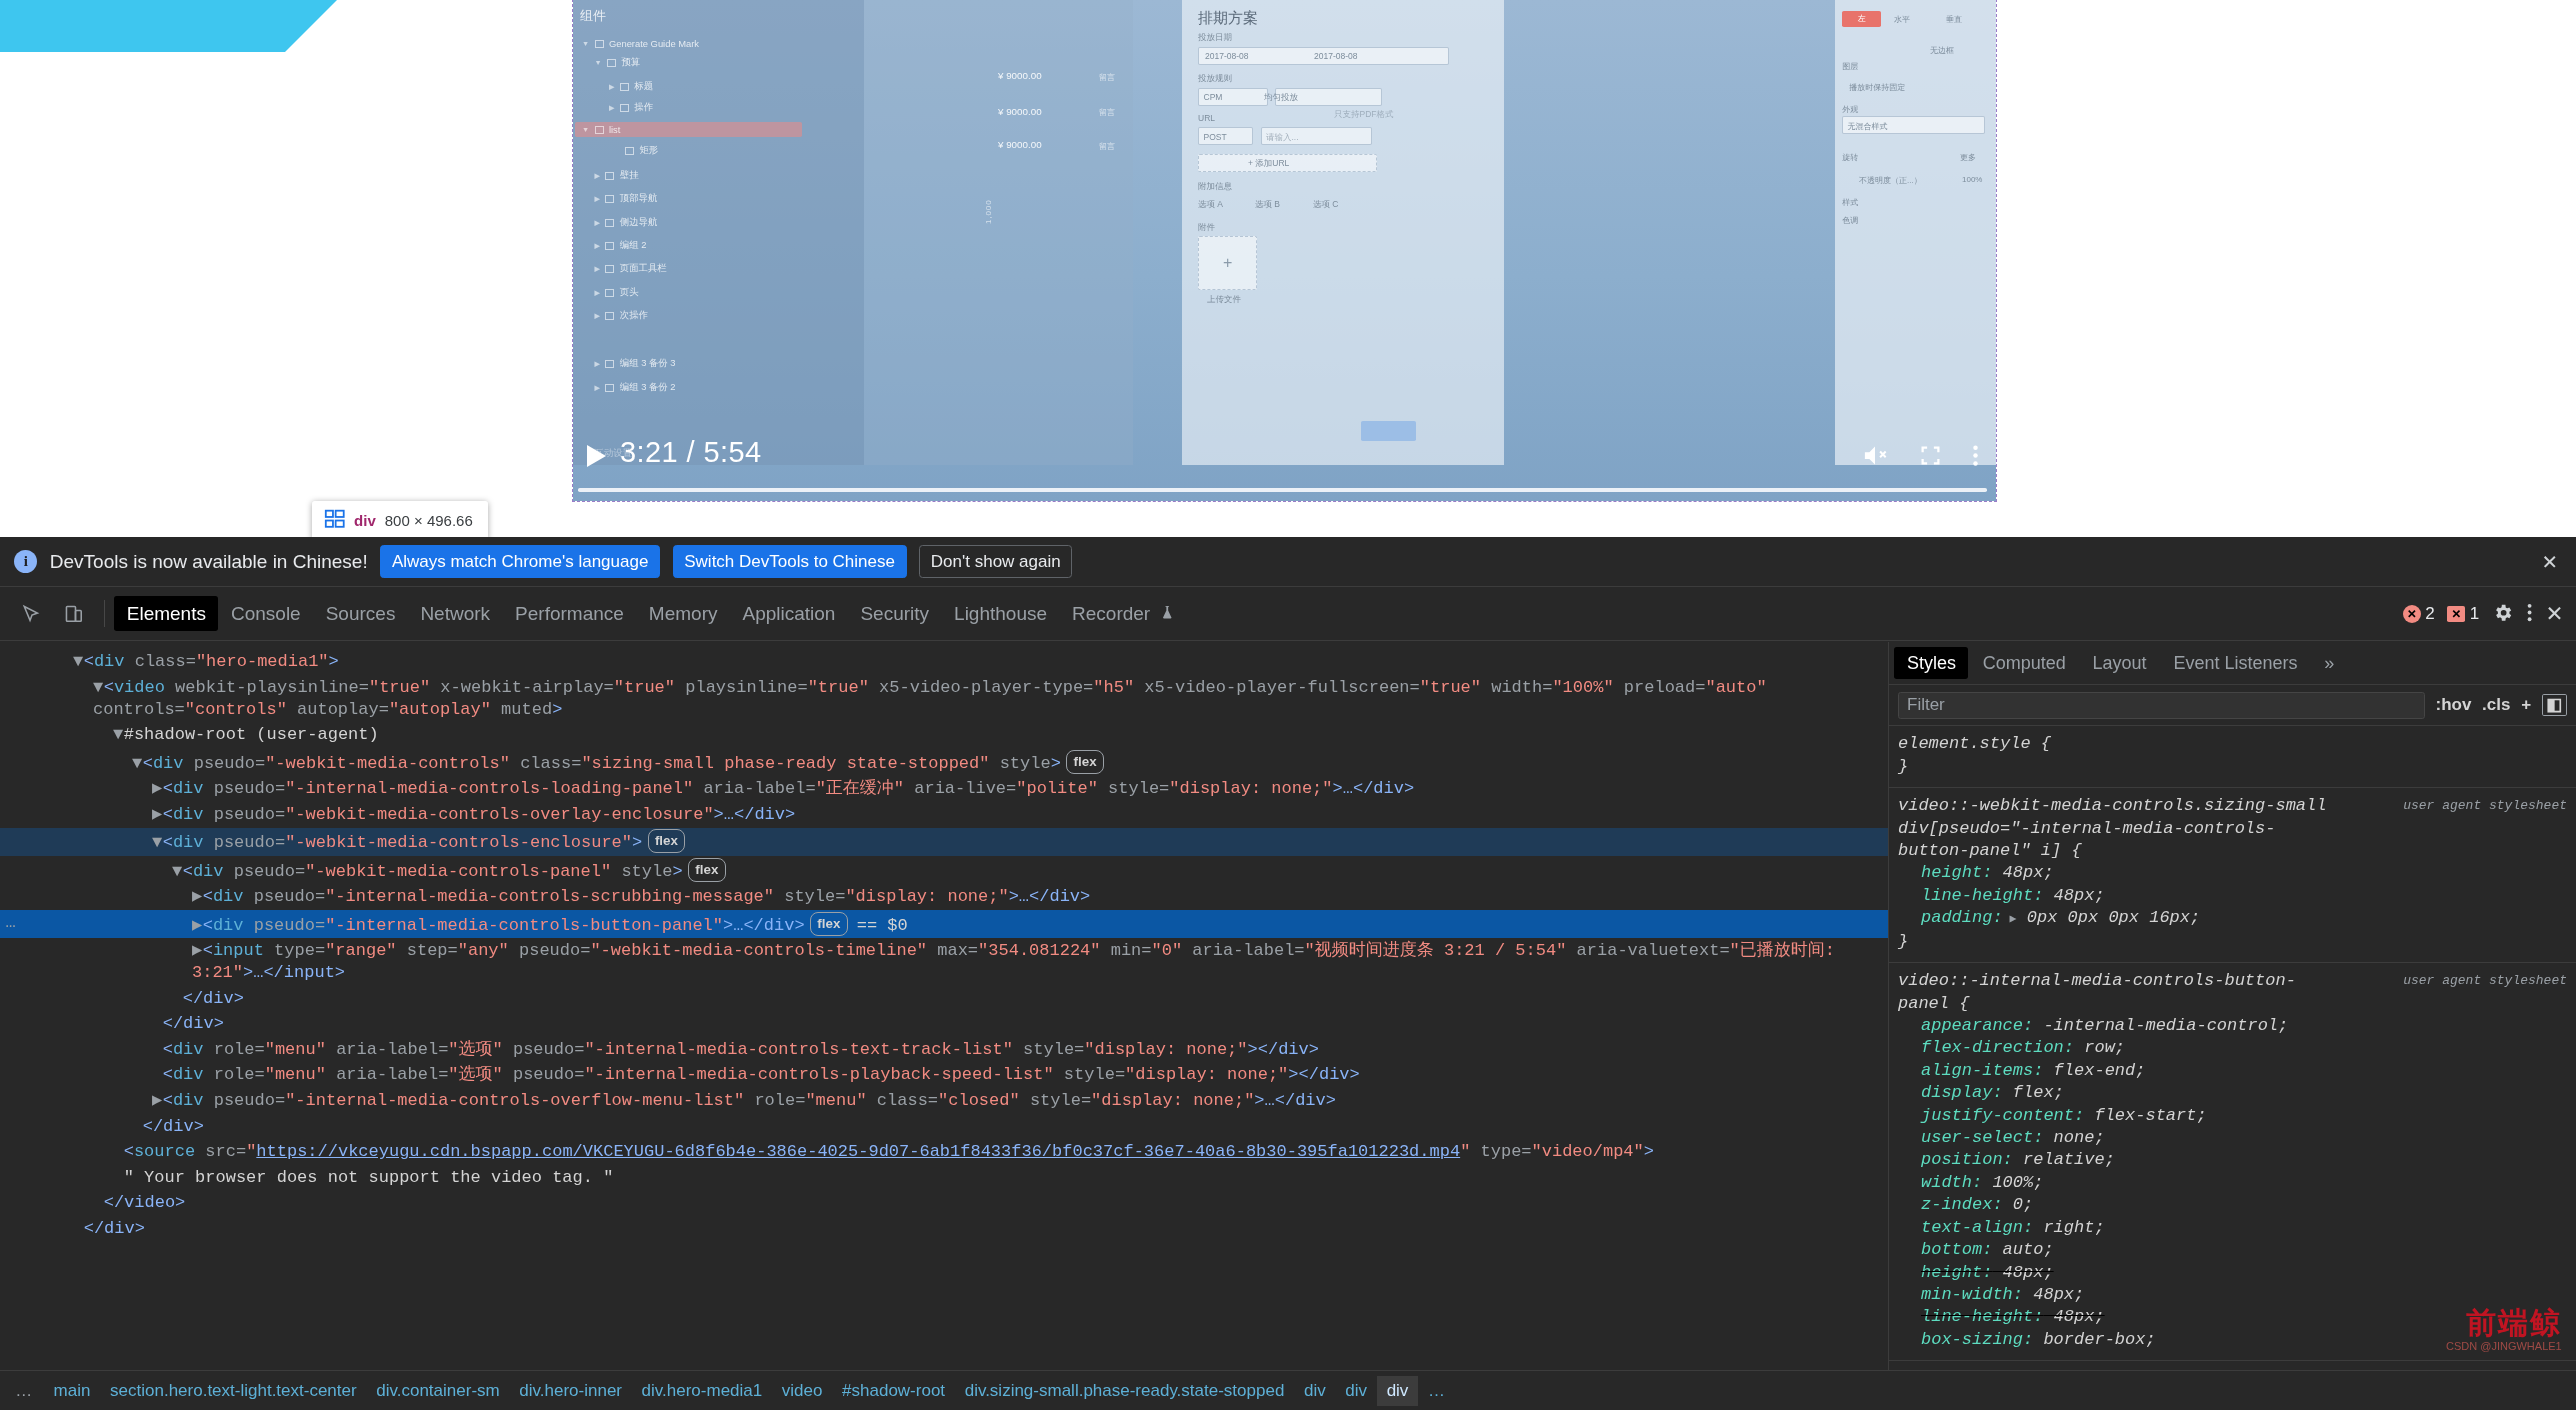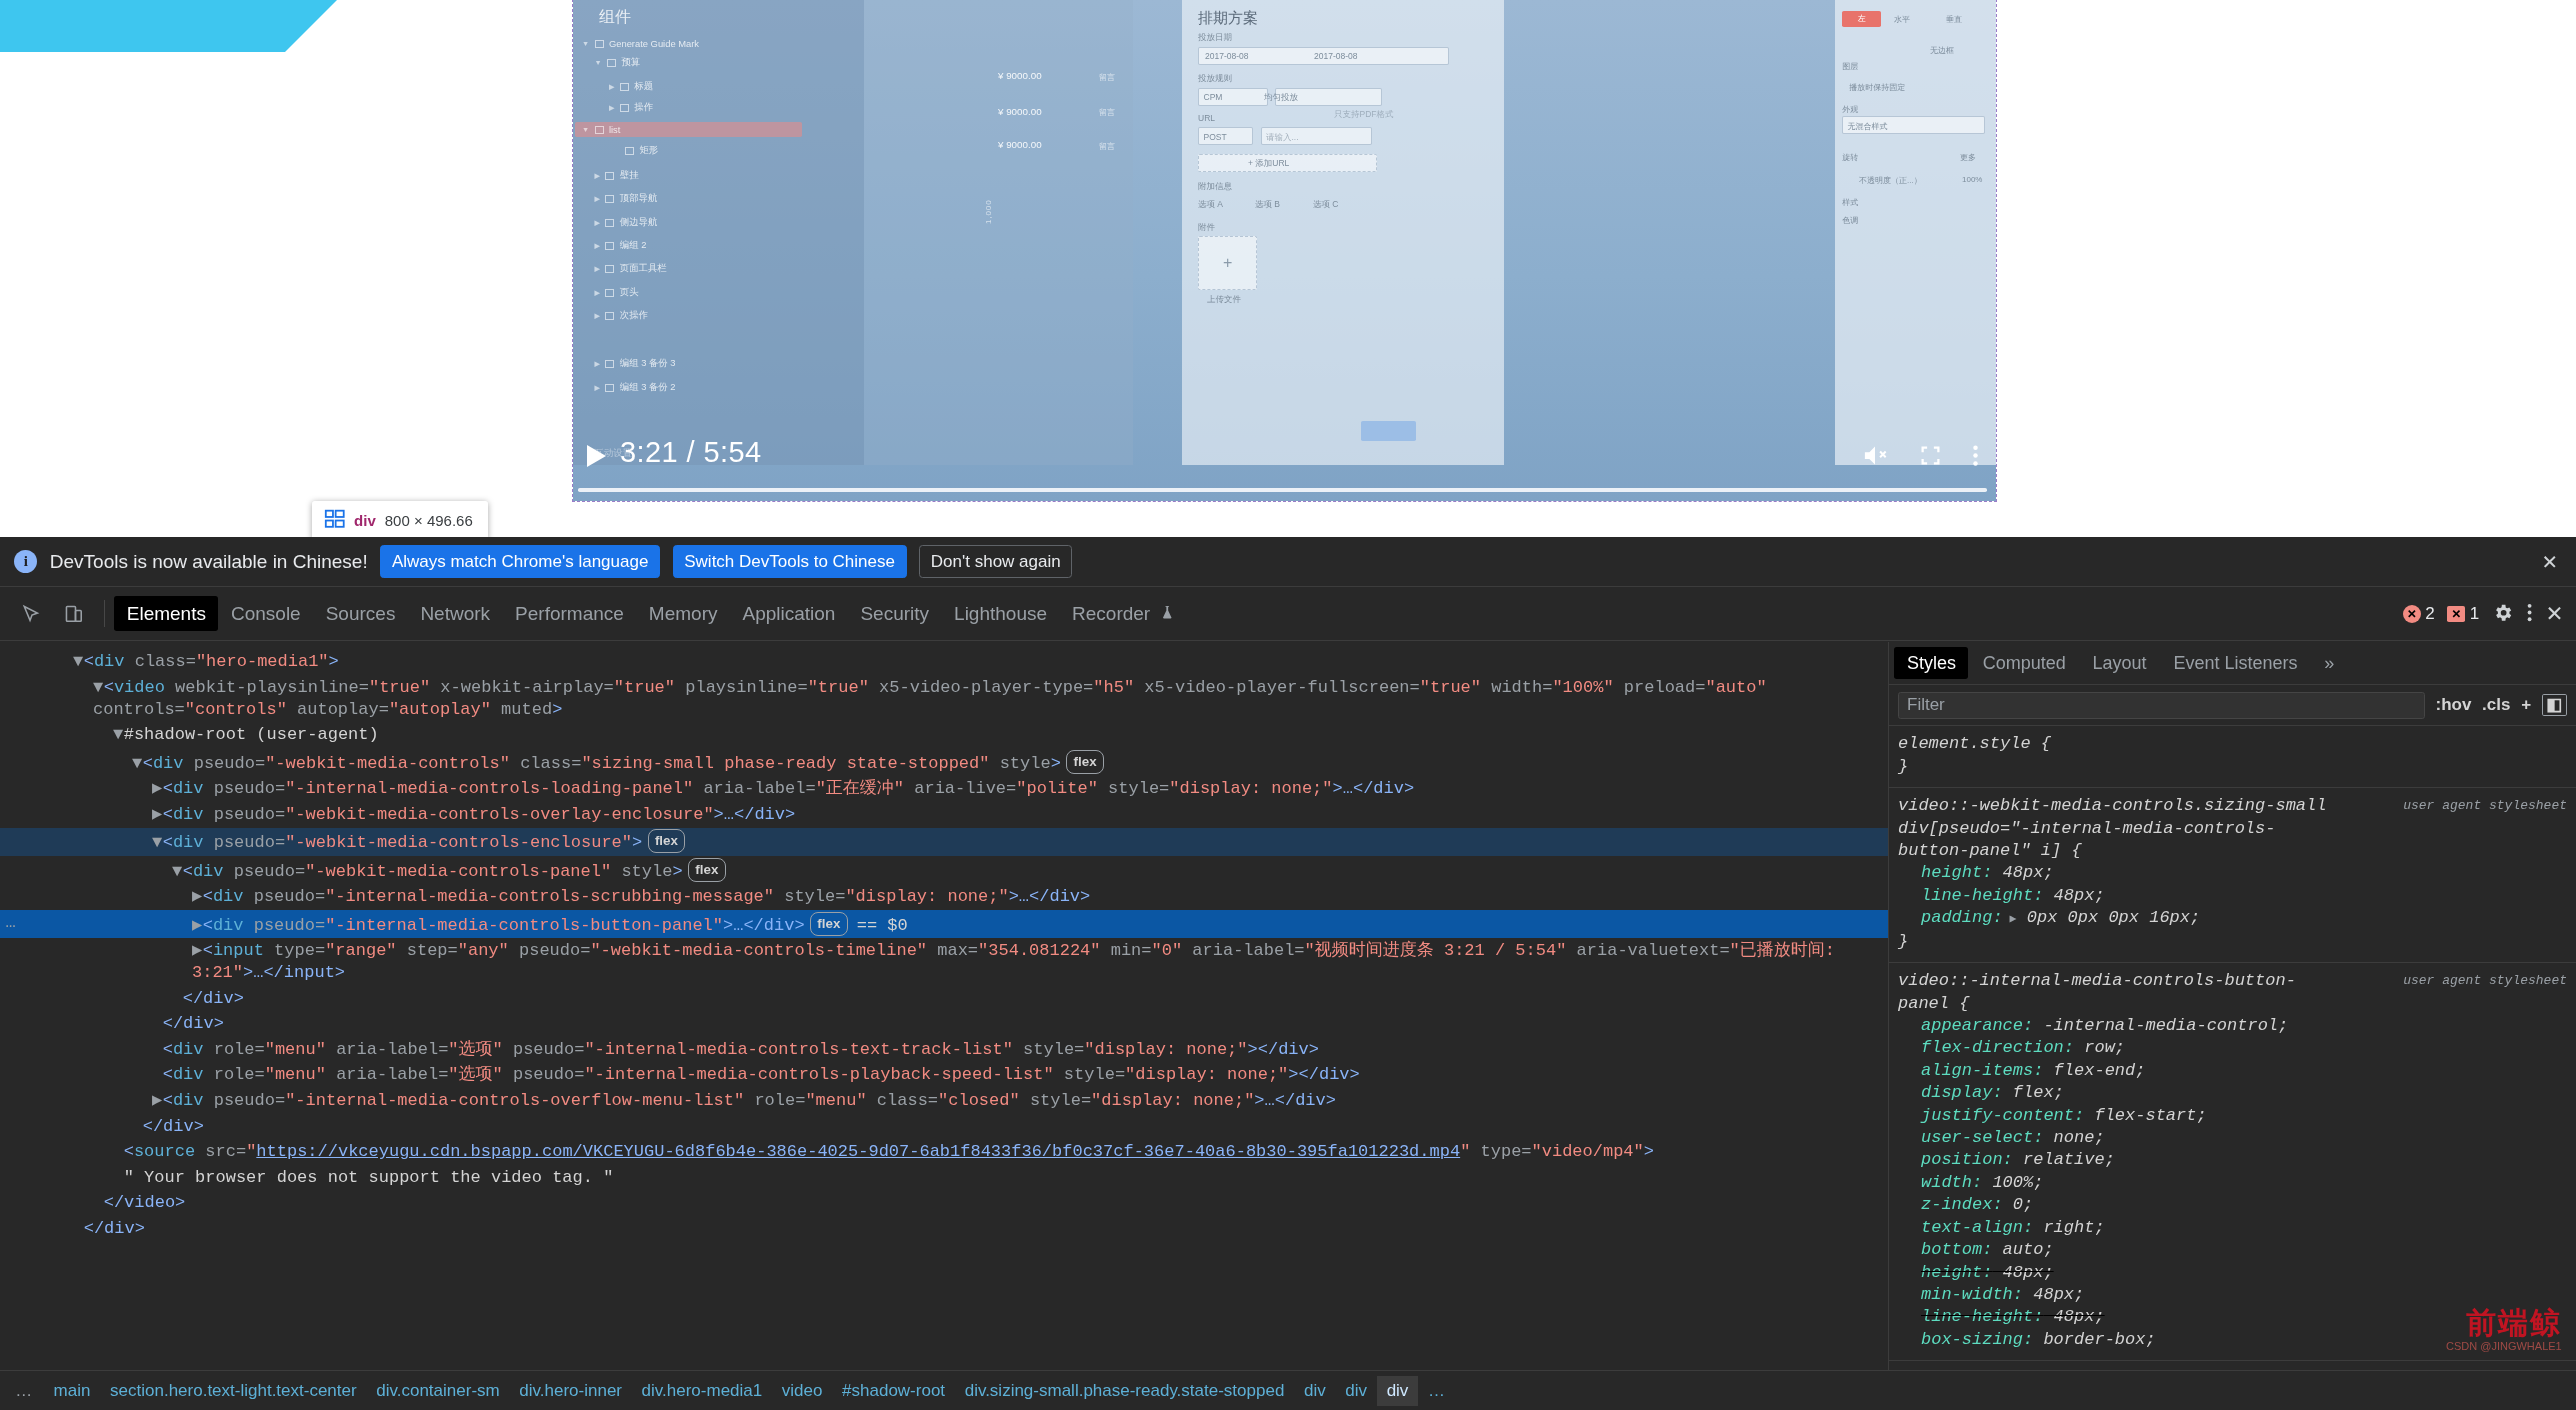--- a/index.html
+++ b/index.html
@@ -17,21 +17,21 @@
   
   .video-box { position:absolute; left:573px; top:0px; width:1423px; height:501px;
                background:#8fb0cf; overflow:hidden;
                outline:1.8px dashed #9a7cc8; outline-offset:0; }
   .vb-shade { position:absolute; inset:0; background:
               linear-gradient(180deg,#9cb8d4 0%, #8caecd 55%, #7fa3c5 100%); }
 
   
   .frame-left { position:absolute; left:0; top:0; width:291px; height:465px;
                 background:rgba(120,150,180,.55); }
-  .fl-title { position:absolute; left:26px; top:7.2px; font-size:16px;
+  .fl-title { position:absolute; left:7px; top:7.2px; font-size:13px;
               color:rgba(255,255,255,.82); }
   .fl-row { position:absolute; left:9px; height:15px; font-size:9.4px;
             color:rgba(255,255,255,.78); white-space:nowrap;
             display:flex; align-items:center; gap:5.4px; }
   .fl-row .tri { font-size:7.2px; opacity:.75; }
   .fl-row .sq { width:9px;height:8px;border:0.9px solid rgba(255,255,255,.6); }
   .fl-row.sel { background:rgba(226,140,140,.62); left:1.8px; width:227px;
                 padding-left:7.2px; border-radius:1.8px; }
 
   

